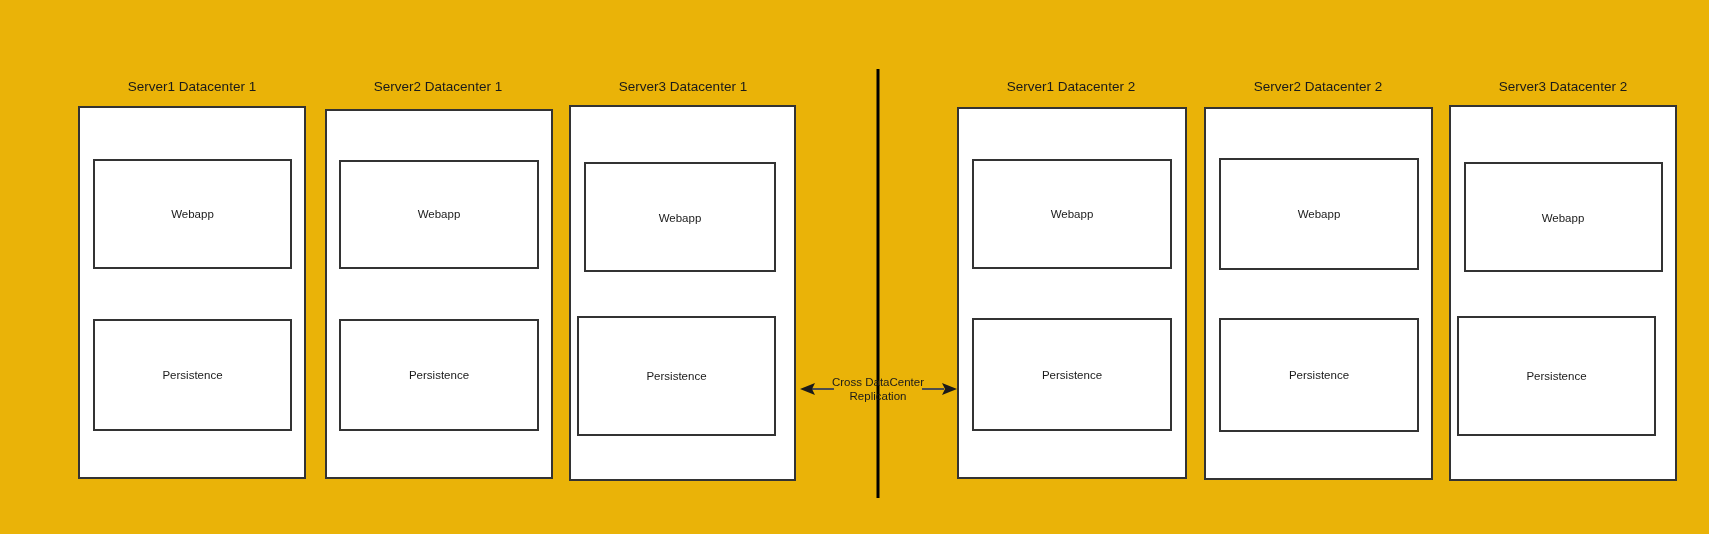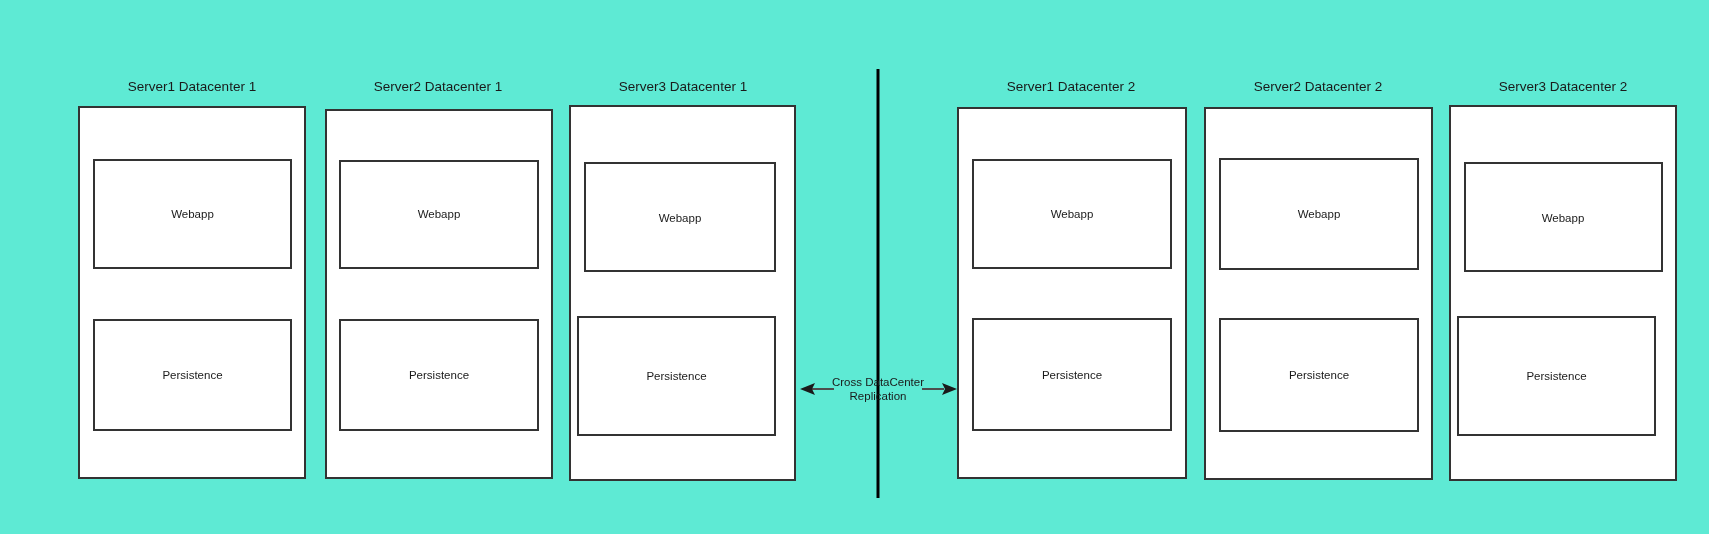--- a/index.html
+++ b/index.html
@@ -11,21 +11,21 @@
     width: 1709px;
     height: 534px;
     overflow: hidden;
     font-family: "Liberation Sans", sans-serif;
     color: #000000;
   }
   #diagram-root {
     position: relative;
     width: 1709px;
     height: 534px;
-    background: #5eead4;
+    background: #eab308;
   }
   svg#diagram-canvas {
     display: block;
     width: 1709px;
     height: 534px;
   }
   .server-box {
     fill: #ffffff;
     stroke: #333333;
     stroke-width: 2;

